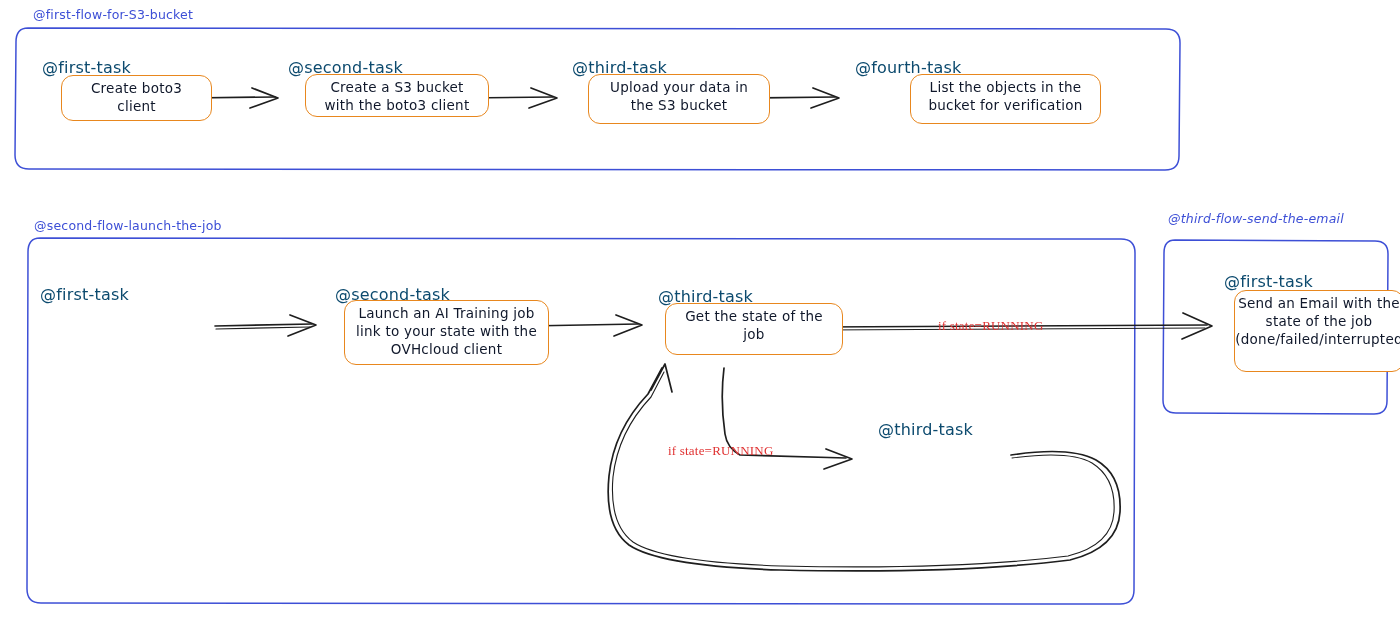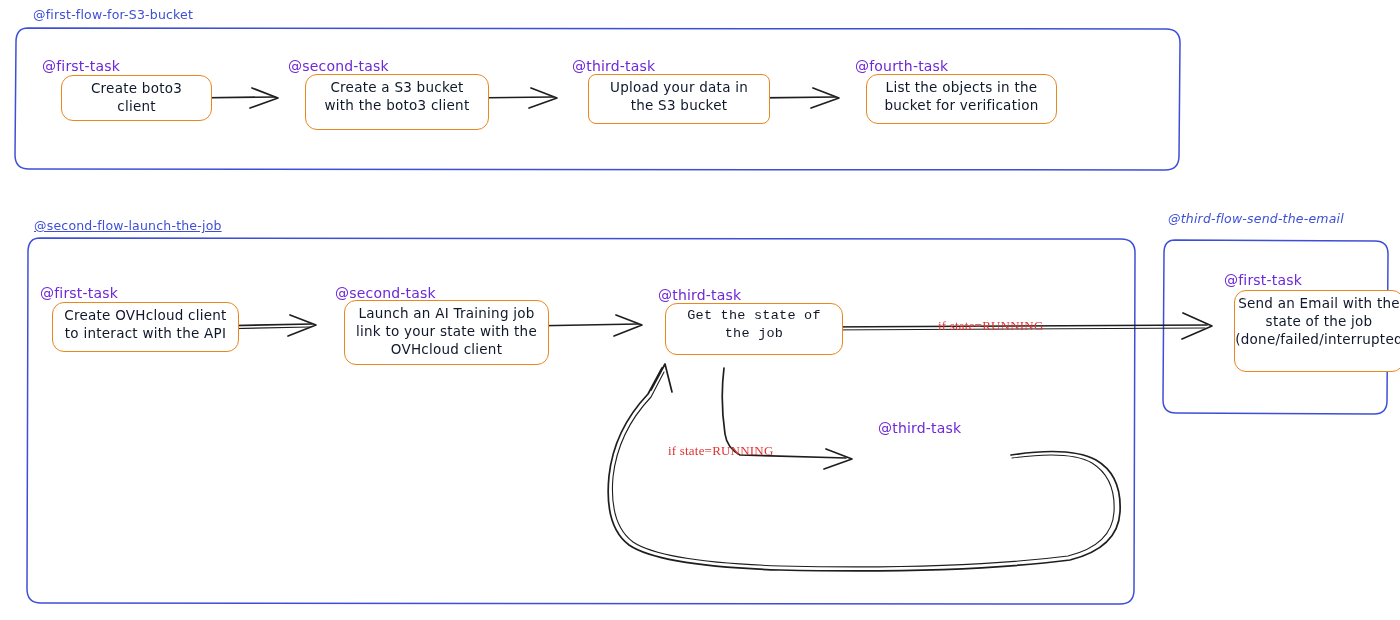--- a/index.html
+++ b/index.html
@@ -41,22 +41,22 @@
     color: #0f172a;
     font-size: 13.5px;
     line-height: 1.34;
     letter-spacing: 0.25px;
     padding: 3px 8px;
     margin-left: 24px;
   }
   .node-label {
     position: absolute;
     z-index: 3;
-    color: #6d28d9;
-    font-size: 14px;
+    color: #0c4a6e;
+    font-size: 16px;
     letter-spacing: 0.2px;
     white-space: nowrap;
   }
   .frame-label {
     position: absolute;
     z-index: 3;
     color: #3d4fd6;
     font-size: 12.5px;
     letter-spacing: 0.2px;
     white-space: nowrap;
@@ -114,55 +114,52 @@
       <path d="M 826 449 L 852 459 L 824 469"></path>
 
       <path d="M 1011 455 Q 1070 446 1096 460 Q 1122 475 1120 512 Q 1118 548 1070 560 Q 960 574 780 570 Q 660 566 629 545 Q 604 526 609 476 Q 614 430 648 394 L 662 368"></path>
       <path stroke-width="1.1" d="M 1012 458 Q 1070 450 1092 463 Q 1116 478 1114 512 Q 1112 545 1068 556 Q 958 570 781 566 Q 663 562 633 542 Q 609 524 613 477 Q 618 432 651 397 L 664 372"></path>
       <path d="M 651 390 L 665 364 L 672 392"></path>
 
     </g>
   </svg>
 
   <div class="frame-label" style="left:33px; top:7px;">@first-flow-for-S3-bucket</div>
-  <div class="frame-label" style="left:34px; top:218px;text-decoration:underline;">@second-flow-launch-the-job</div>
+  <div class="frame-label" style="left:34px; top:218px;">@second-flow-launch-the-job</div>
   <div class="frame-label" style="left:1168px; top:211px;font-style:italic;">@third-flow-send-the-email</div>
 
   <div class="node-label" style="left:42px; top:58px;">@first-task</div>
   <div class="node" style="left:37px; top:75px; width:151px; height:46px;">
     <span class="node-text">Create boto3 client</span>
   </div>
 
   <div class="node-label" style="left:288px; top:58px;">@second-task</div>
-  <div class="node" style="left:281px; top:74px; width:184px; height:56px;">
+  <div class="node" style="left:281px; top:74px; width:184px; height:43px;">
     <span class="node-text">Create a S3 bucket with the boto3 client</span>
   </div>
 
   <div class="node-label" style="left:572px; top:58px;">@third-task</div>
-  <div class="node" style="left:564px; top:74px; width:182px; height:50px;border-radius:8px;">
+  <div class="node" style="left:564px; top:74px; width:182px; height:50px;">
     <span class="node-text">Upload your data in the S3 bucket</span>
   </div>
 
   <div class="node-label" style="left:855px; top:58px;text-align:center;">@fourth-task</div>
-  <div class="node" style="left:842px; top:74px; width:191px; height:50px;">
+  <div class="node" style="left:886px; top:74px; width:191px; height:50px;">
     <span class="node-text">List the objects in the bucket for verification</span>
   </div>
 
   <div class="node-label" style="left:40px; top:285px;">@first-task</div>
-  <div class="node" style="left:28px; top:302px; width:187px; height:50px;">
-    <span class="node-text">Create OVHcloud client to interact with the API</span>
-  </div>
 
   <div class="node-label" style="left:335px; top:285px;">@second-task</div>
   <div class="node" style="left:320px; top:300px; width:205px; height:65px;">
     <span class="node-text">Launch an AI Training job link to your state with the OVHcloud client</span>
   </div>
 
   <div class="node-label" style="left:658px; top:287px;">@third-task</div>
-  <div class="node" style="left:641px; top:303px; width:178px; height:52px;font-family:Liberation Mono, monospace;">
+  <div class="node" style="left:641px; top:303px; width:178px; height:52px;">
     <span class="node-text">Get the state of the job</span>
   </div>
 
   <div class="node-label" style="left:878px; top:420px;">@third-task</div>
 
   <div class="node-label" style="left:1224px; top:272px;">@first-task</div>
   <div class="node" style="left:1210px; top:290px; width:170px; height:82px;">
     <span class="node-text">Send an Email with the state of the job (done/failed/interrupted</span>
   </div>
 

